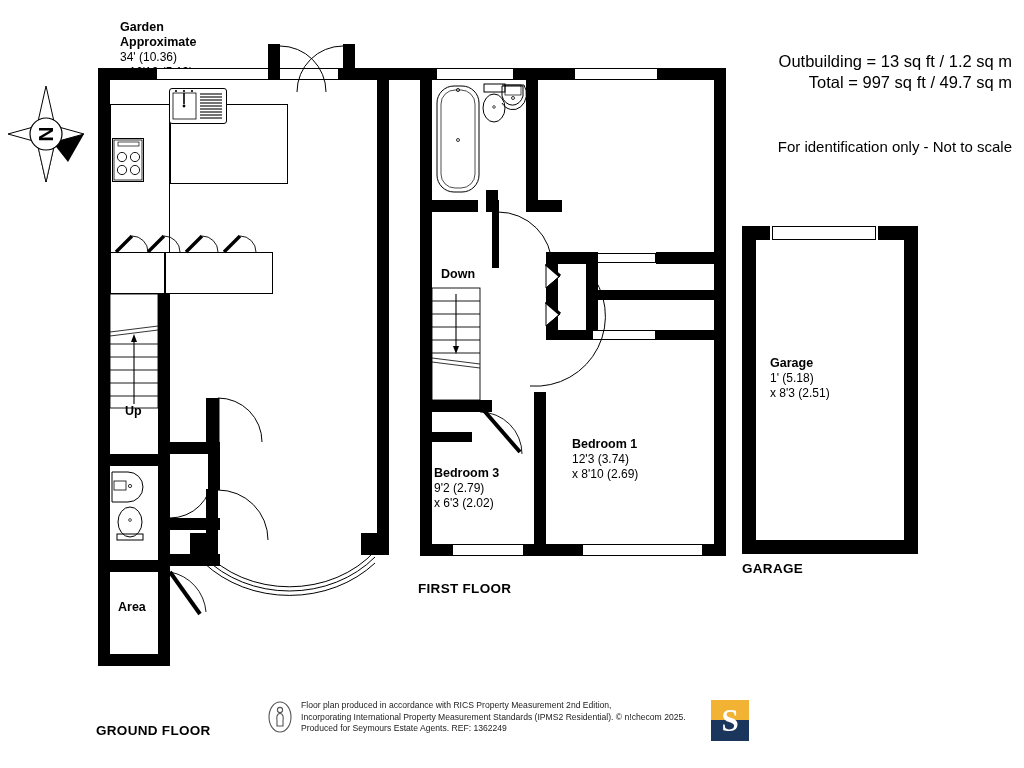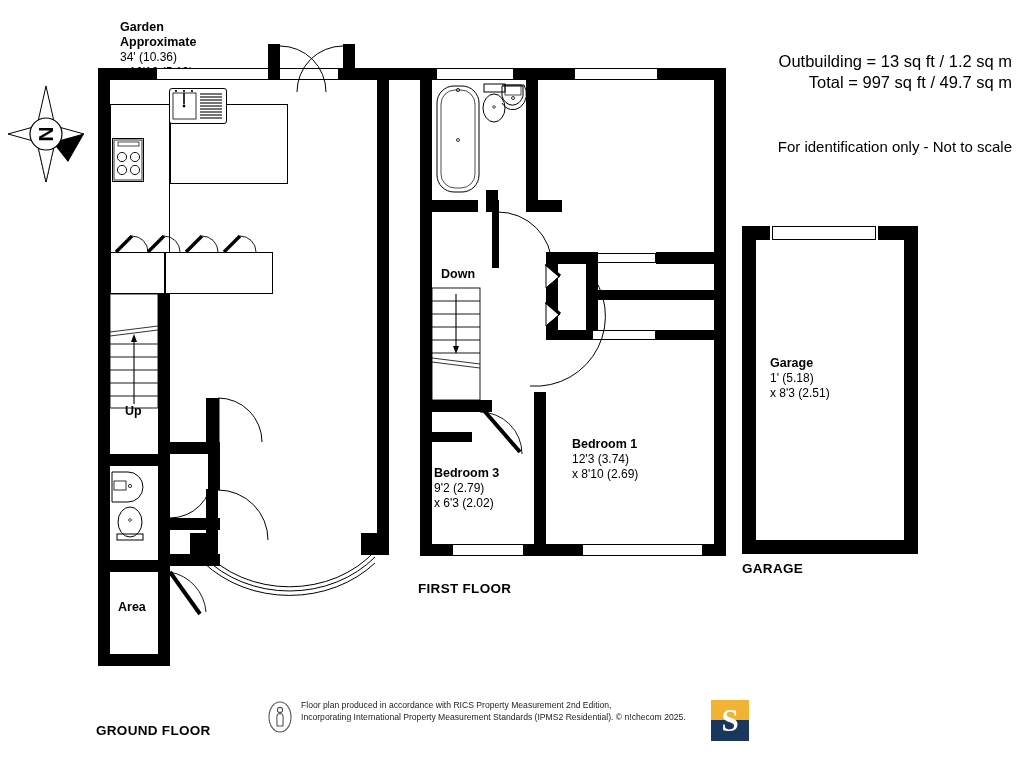--- a/index.html
+++ b/index.html
@@ -400,20 +400,21 @@
 
   <div id="footer">
     <svg id="info-icon" viewBox="0 0 24 32">
       <ellipse cx="12" cy="16" rx="11" ry="15" fill="none" stroke="#555" stroke-width="1.1"></ellipse>
       <circle cx="12" cy="9" r="2.6" fill="none" stroke="#555" stroke-width="1.1"></circle>
       <path d="M 12,12.5 C 8.5,12.5 8.5,17 9,20 L 9,25 L 15,25 L 15,20 C 15.5,17 15.5,12.5 12,12.5 Z" fill="none" stroke="#555" stroke-width="1.1"></path>
     </svg>
     <div id="footer-text">
       <span class="ln">Floor plan produced in accordance with RICS Property Measurement 2nd Edition,</span>
       <span class="ln">Incorporating International Property Measurement Standards (IPMS2 Residential).   © n!checom 2025.</span>
+      <span class="ln">Produced for Seymours Estate Agents.   REF: 1362249</span>
     </div>
     <div id="logo">
       <div class="top" style="background: rgb(242, 178, 51);"></div>
       <div class="bot" style="background: rgb(27, 54, 93);"></div>
       <div class="s">S</div>
     </div>
   </div>
 
 </div>
 

